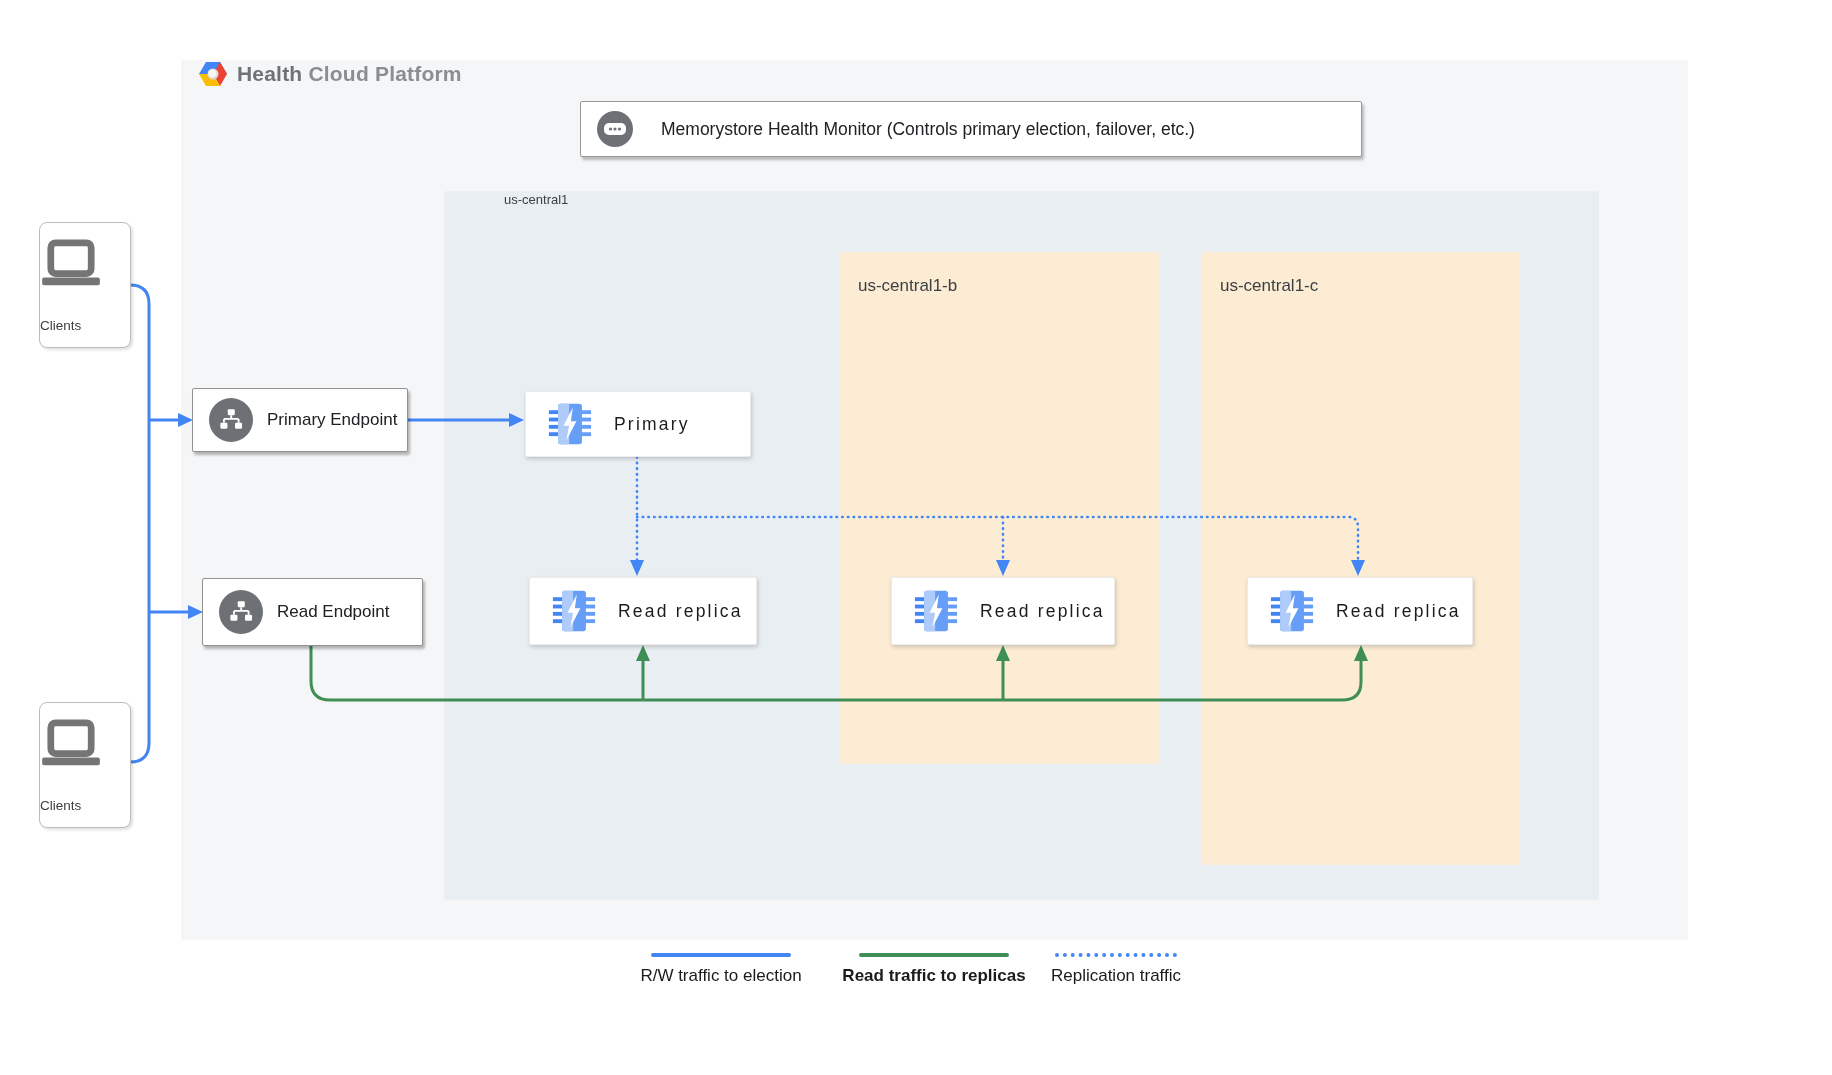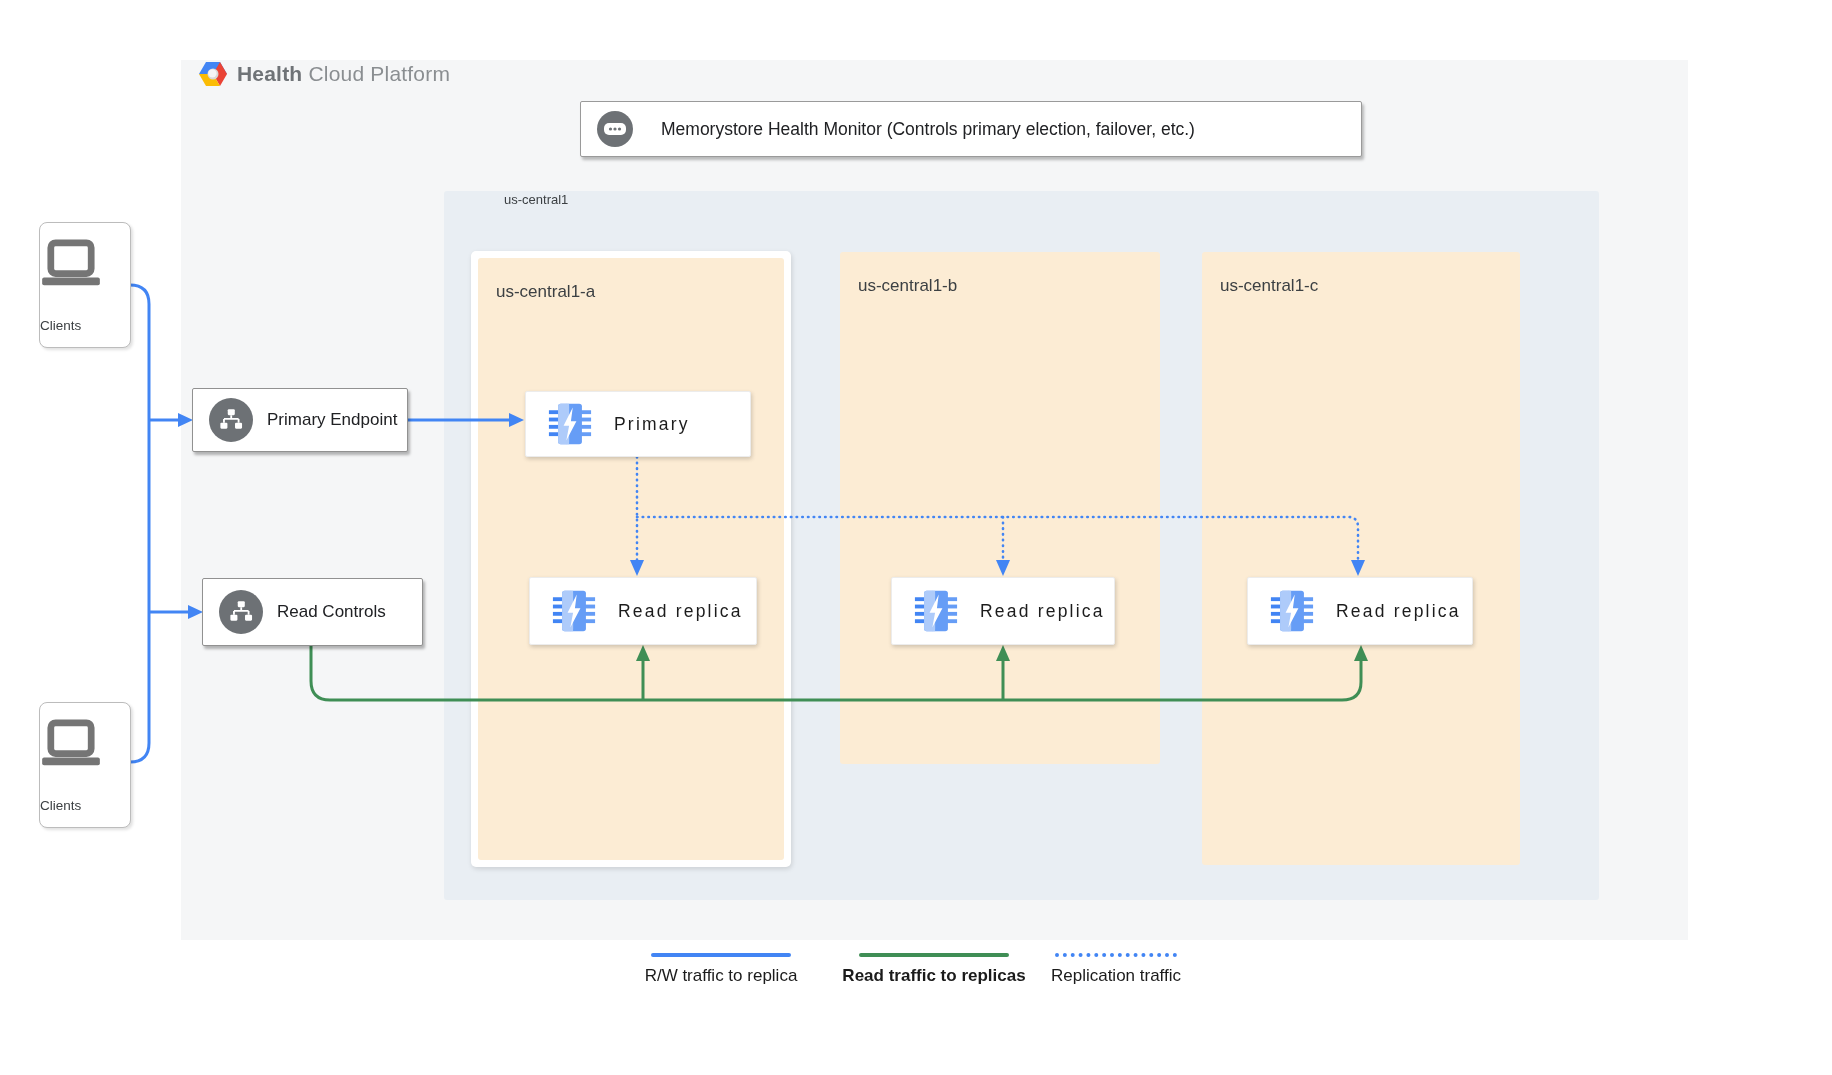--- a/index.html
+++ b/index.html
@@ -15,21 +15,21 @@
   .zone-a-card{position:absolute;left:471px;top:251px;width:320px;height:616px;background:#ffffff;
                border-radius:5px;box-shadow:1px 2px 5px rgba(0,0,0,0.13);padding:0;box-sizing:border-box;}
   .zone-a-inner{position:absolute;left:7px;top:7px;right:7px;bottom:7px;background:#fcecd4;border-radius:3px;}
   .zone-b{left:840px;top:252px;width:320px;height:512px;}
   .zone-c{left:1202px;top:252px;width:318px;height:613px;}
 
   
   .gcp-logo{position:absolute;left:199px;top:62px;display:flex;align-items:center;gap:10px;}
   .gcp-logo-text{font-size:21px;letter-spacing:0.2px;}
   .gcp-logo-text .bold{color:#6f7377;font-weight:700;}
-  .gcp-logo-text .light{color:#8a8e91;font-weight:400;text-align:center;}
+  .gcp-logo-text .light{color:#8a8e91;font-weight:700;text-align:center;}
 
   
   .health-box{position:absolute;left:580px;top:101px;width:782px;height:56px;background:#ffffff;
               border:1px solid #9a9a9a;border-radius:2px;box-shadow:2px 3px 3px rgba(0,0,0,0.25);
               display:flex;align-items:center;box-sizing:border-box;gap:10px;}
   .health-icon{width:36px;height:36px;border-radius:50%;background:#6d7175;margin-left:16px;
                display:flex;align-items:center;justify-content:center;flex:0 0 auto;}
   .health-label{margin-left:18px;font-size:17.5px;color:#202124;}
 
   
@@ -103,25 +103,20 @@
         <circle cx="15.5" cy="6" r="1.6" fill="#6d7175"></circle>
       </svg>
     </div>
     <div class="health-label">Memorystore Health Monitor (Controls primary election, failover, etc.)</div>
   </div>
 
   <div class="region">
     <div class="region-label">us-central1</div>
   </div>
 
-  <div class="zone-a-card">
-    <div class="zone-a-inner">
-      <div class="zone-label">us-central1-a</div>
-    </div>
-  </div>
   <div class="zone zone-b">
     <div class="zone-label">us-central1-b</div>
   </div>
   <div class="zone zone-c">
     <div class="zone-label">us-central1-c</div>
   </div>
 
   <svg class="overlay" viewBox="0 0 1832 1075">
 
     <g stroke="#4285f4" stroke-width="3" fill="none">
@@ -261,42 +256,42 @@
 
   <div class="endpoint-box endpoint-read">
     <div class="endpoint-icon">
       <svg width="26" height="24" viewBox="0 0 24 22">
         <rect x="9" y="1" width="6.5" height="5.5" rx="1" fill="#ffffff"></rect>
         <path d="M12.2 6.5 V10 M5.5 10 H19 M5.5 10 V13.5 M19 10 V13.5" stroke="#ffffff" stroke-width="1.7" fill="none"></path>
         <rect x="2.2" y="13.5" width="6.5" height="5.5" rx="1" fill="#ffffff"></rect>
         <rect x="15.7" y="13.5" width="6.5" height="5.5" rx="1" fill="#ffffff"></rect>
       </svg>
     </div>
-    <span class="endpoint-label">Read Controls</span>
+    <span class="endpoint-label">Read Endpoint</span>
   </div>
 
   <div class="client-box client-top">
     <svg class="laptop" width="62" height="50" viewBox="0 0 64 52">
       <rect x="11" y="4" width="42" height="32" rx="5" fill="none" stroke="#757575" stroke-width="7"></rect>
       <rect x="2" y="40" width="60" height="8" rx="2" fill="#757575"></rect>
     </svg>
     <span class="client-label">Clients</span>
   </div>
 
   <div class="client-box client-bottom">
     <svg class="laptop" width="62" height="50" viewBox="0 0 64 52">
       <rect x="11" y="4" width="42" height="32" rx="5" fill="none" stroke="#757575" stroke-width="7"></rect>
       <rect x="2" y="40" width="60" height="8" rx="2" fill="#757575"></rect>
     </svg>
     <span class="client-label">Clients</span>
   </div>
 
   <div class="legend-item legend-rw">
     <div class="legend-line"></div>
-    <div class="legend-label">R/W traffic to replica</div>
+    <div class="legend-label">R/W traffic to election</div>
   </div>
   <div class="legend-item legend-read">
     <div class="legend-line green"></div>
     <div class="legend-label">Read traffic to replicas</div>
   </div>
   <div class="legend-item legend-repl">
     <div class="legend-line dotted"></div>
     <div class="legend-label">Replication traffic</div>
   </div>
 

